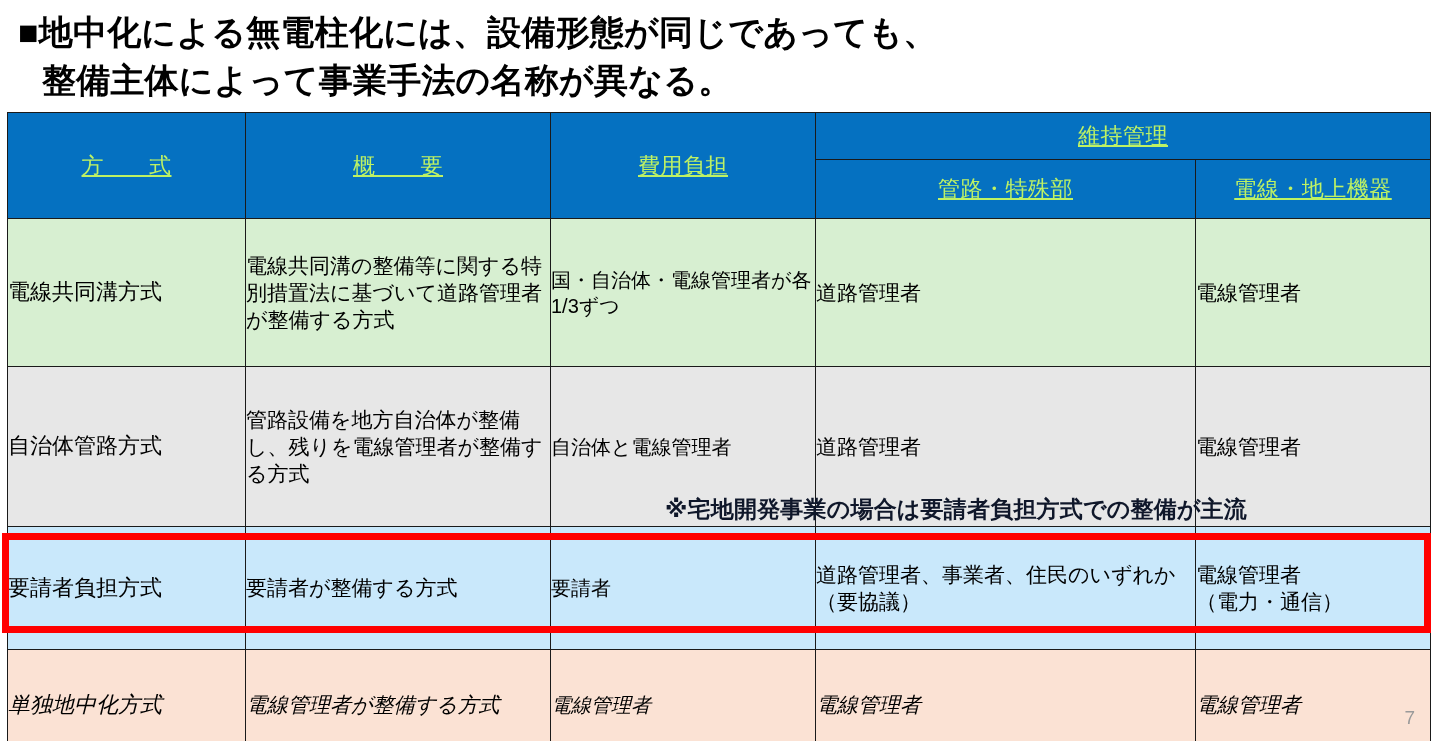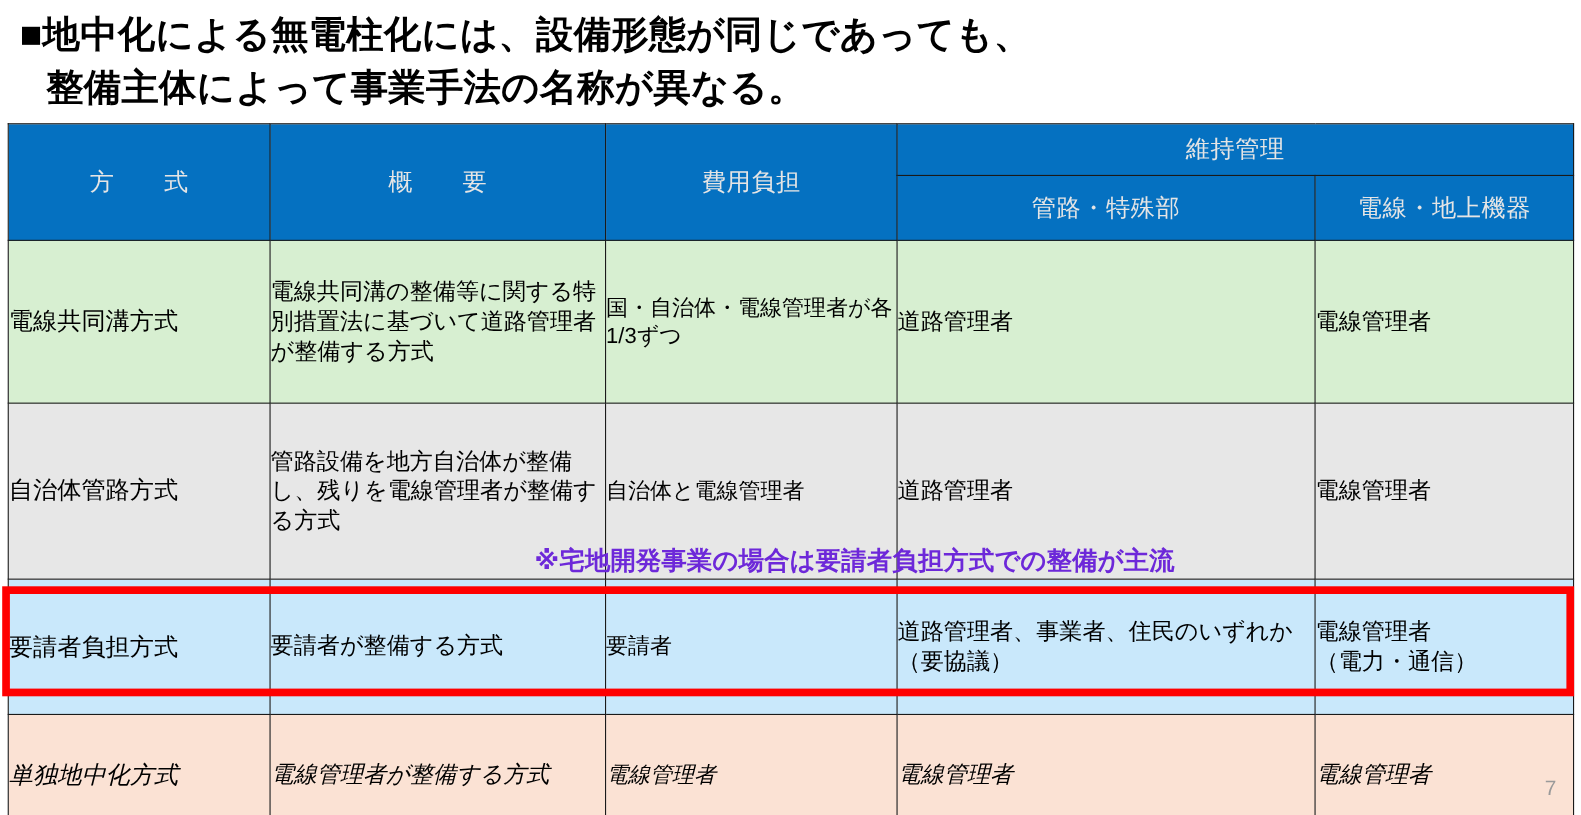--- a/index.html
+++ b/index.html
@@ -55,26 +55,27 @@
   
   .col-method  { width: 238px; }
   .col-outline { width: 305px; }
   .col-cost    { width: 265px; }
   .col-pipe    { width: 380px; }
   .col-wire    { width: 235px; }
 
   
   .hd {
     background: #0571c1;
-    color: #e5e5e5;
+    color: #bef264;
     text-align: center;
     font-weight: 700;
     font-size: 22px;
     letter-spacing: 0.5px;
     border: 1px solid #0a0a0a;
+    text-decoration: underline;
   }
   .hd-sub {
     font-size: 22px;
   }
   .hd-tall { height: 104px; }
   .hd-top  { height: 46px; }
   .hd-bot  { height: 58px; }
 
   
   .cell {
@@ -113,24 +114,24 @@
     box-sizing: border-box;
     pointer-events: none;
   }
 
   
   .red-note {
     position: absolute;
     left: 486px;
     top: 494px;
     width: 940px;
-    text-align: left;
+    text-align: center;
     font-size: 23px;
     font-weight: 700;
-    color: #6d28d9;
+    color: #0f172a;
     letter-spacing: 0.2px;
     white-space: nowrap;
   }
 
   
   .page-no {
     position: absolute;
     right: 22px;
     bottom: 12px;
     font-size: 19px;

